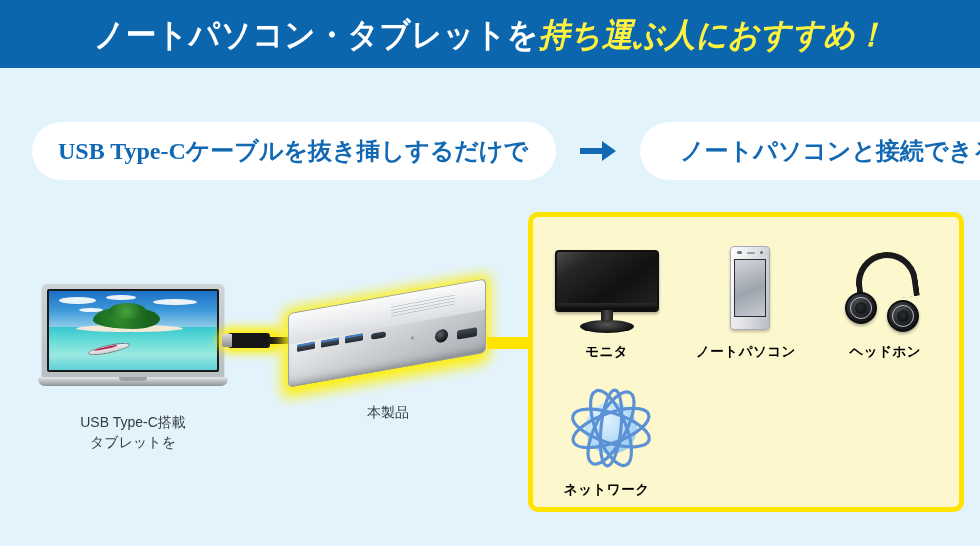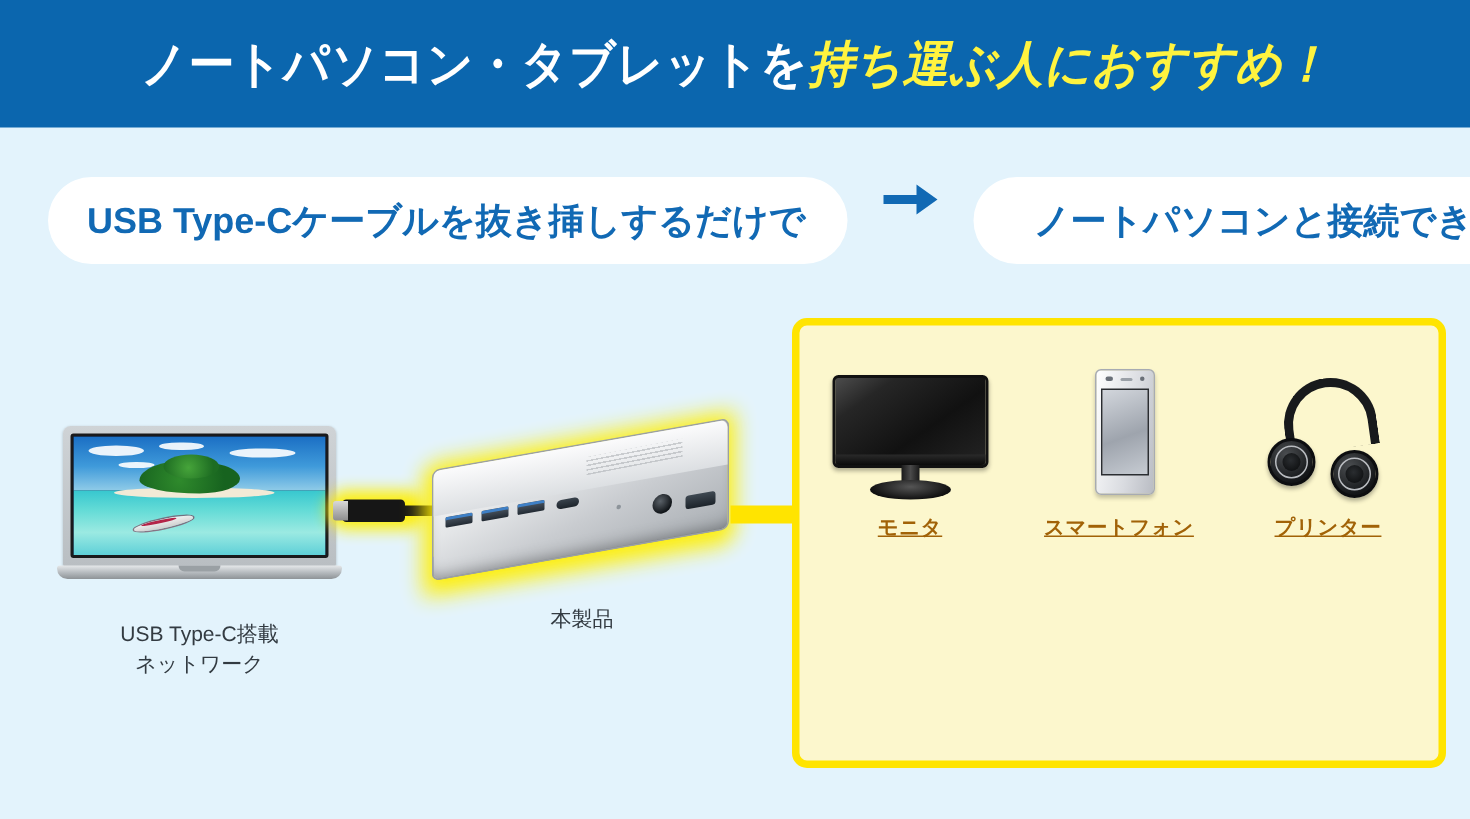--- a/index.html
+++ b/index.html
@@ -6,36 +6,36 @@
   body{
     width:980px;height:546px;overflow:hidden;
     background:#e3f3fc;
     font-family:"Liberation Sans","DejaVu Sans",sans-serif;
     position:relative;
   }
   #stage{position:relative;width:980px;height:546px;}
 
   
   .header{
-    position:absolute;left:0;top:0;width:980px;height:85px;
+    position:absolute;left:0;top:0;width:980px;height:68px;
     background:#0b66ae;
     display:flex;align-items:center;justify-content:center;
   }
   .header-title{
     font-size:33px;font-weight:bold;letter-spacing:.5px;
     white-space:nowrap;line-height:1;
     transform:scaleX(.93);
   }
   .header-title .w{color:#ffffff;}
   .header-title .y{color:#fff33f;font-style:italic;}
 
   
   .pill-row{
     position:absolute;left:0;top:118px;width:791px;height:66px;
-    display:flex;align-items:flex-start;
+    display:flex;align-items:center;font-family:Liberation Serif, serif;
   }
   .pill{
     background:#ffffff;border-radius:33px;height:58px;
     display:flex;align-items:center;justify-content:center;
     color:#1169b4;font-size:24px;font-weight:bold;white-space:nowrap;
     box-sizing:border-box;
   }
   .pill-1{margin-left:32px;padding:0 28px 0 26px;}
   .pill-2{margin-left:22px;padding:0 40px;}
   .arrow-wrap{margin-left:22px;display:flex;align-items:center;}
@@ -167,23 +167,22 @@
   .devbox{
     position:absolute;left:528px;top:212px;width:436px;height:300px;
     background:#fcf7cd;border:5px solid #ffe400;border-radius:10px;
     box-sizing:border-box;
     display:grid;grid-template-columns:repeat(3,1fr);grid-template-rows:repeat(2,1fr);
     padding:6px 4px 8px 4px;
   }
   .dev{display:flex;flex-direction:column;align-items:center;justify-content:flex-end;}
   .dev-art{height:96px;width:120px;position:relative;}
   .dev-label{
-    margin-top:7px;font-size:13.5px;color:#a16207;font-weight:bold;white-space:nowrap;
+    margin-top:7px;font-size:13.5px;color:#000000;font-weight:bold;white-space:nowrap;
     letter-spacing:.5px;
-    text-decoration:underline;
   }
   .row2 .dev-art{height:88px;}
 
   
   .mon-panel{
     position:absolute;left:8px;top:10px;width:104px;height:62px;
     background:linear-gradient(145deg,#4c4c4c 0%,#262626 22%,#111 60%,#242424 100%);
     border:2px solid #111;border-radius:4px;box-sizing:border-box;
     box-shadow:0 2px 3px rgba(0,0,0,.3);
   }
@@ -318,21 +317,21 @@
         <div class="island2"></div>
         <div class="canoe"></div>
         <div class="canoe-m"></div>
       </div>
     </div>
     <div class="laptop-base"></div>
     <div class="laptop-notch"></div>
   </div>
   <div class="cap laptop-cap">
     <div>USB Type-C搭載</div>
-    <div>ネットワーク</div>
+    <div>タブレットを</div>
   </div>
 
   <div class="cable">
     <div class="cable-glow"></div>
     <div class="plug"></div>
     <div class="plug-tip"></div>
     <div class="cable-wire"></div>
   </div>
 
   <div class="dock">
@@ -369,35 +368,50 @@
 
     <div class="dev">
       <div class="dev-art">
         <div class="ph-body">
           <div class="ph-sen"></div>
           <div class="ph-spk"></div>
           <div class="ph-cam"></div>
           <div class="ph-screen"></div>
         </div>
       </div>
-      <div class="dev-label">スマートフォン</div>
+      <div class="dev-label">ノートパソコン</div>
     </div>
 
 
 
     <div class="dev row2">
       <div class="dev-art">
         <div class="hp-band"></div>
         <div class="hp-cup l">
           <div class="ring"></div>
           <div class="pad"></div>
         </div>
         <div class="hp-cup r">
           <div class="ring"></div>
           <div class="pad"></div>
         </div>
       </div>
-      <div class="dev-label">プリンター</div>
-    </div>
-
+      <div class="dev-label">ヘッドホン</div>
+    </div>
+
+    <div class="dev row2 net">
+      <div class="dev-art">
+        <div class="net-sphere"></div>
+        <svg width="92" height="88" viewBox="0 0 92 88" aria-hidden="true">
+          <g fill="none" stroke="#5b92d6" stroke-width="3.2">
+            <ellipse cx="46" cy="42" rx="40" ry="15" transform="rotate(18 46 42)"></ellipse>
+            <ellipse cx="46" cy="42" rx="40" ry="15" transform="rotate(68 46 42)"></ellipse>
+            <ellipse cx="46" cy="42" rx="40" ry="15" transform="rotate(118 46 42)"></ellipse>
+            <ellipse cx="46" cy="42" rx="40" ry="15" transform="rotate(160 46 42)"></ellipse>
+            <ellipse cx="46" cy="42" rx="38" ry="10" transform="rotate(96 46 42)"></ellipse>
+          </g>
+        </svg>
+      </div>
+      <div class="dev-label">ネットワーク</div>
+    </div>
 
   </div>
 </div>
 
 </body></html>

